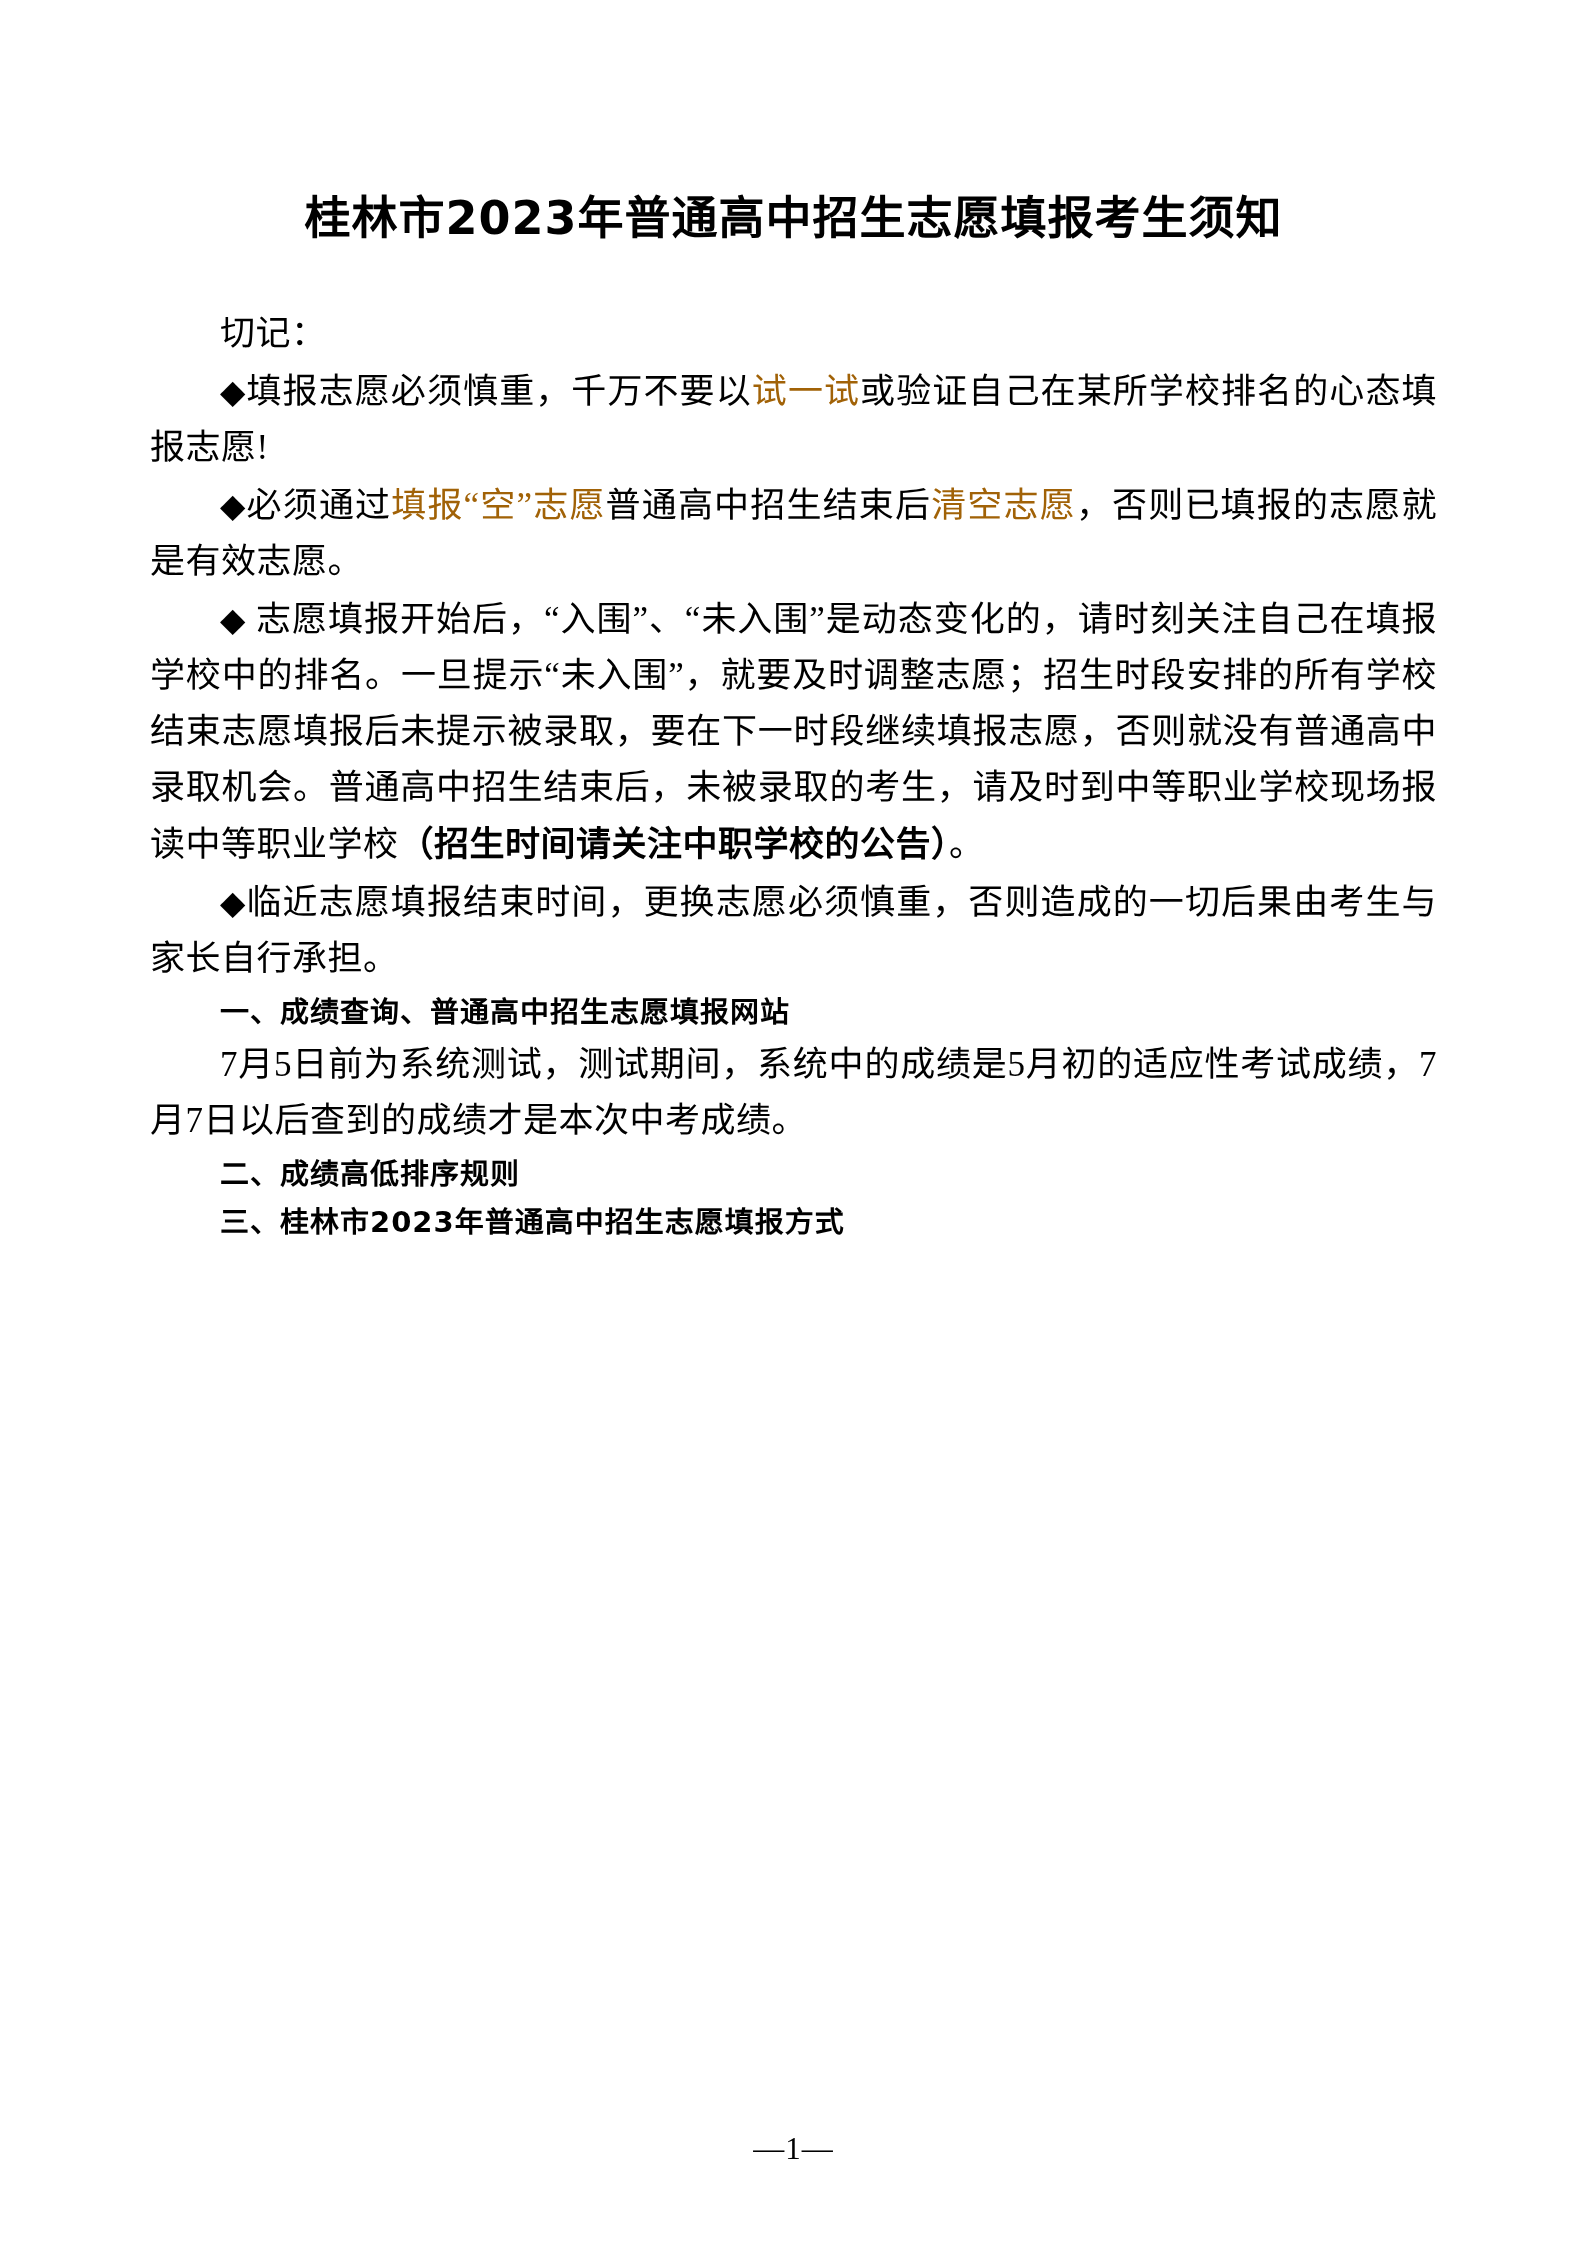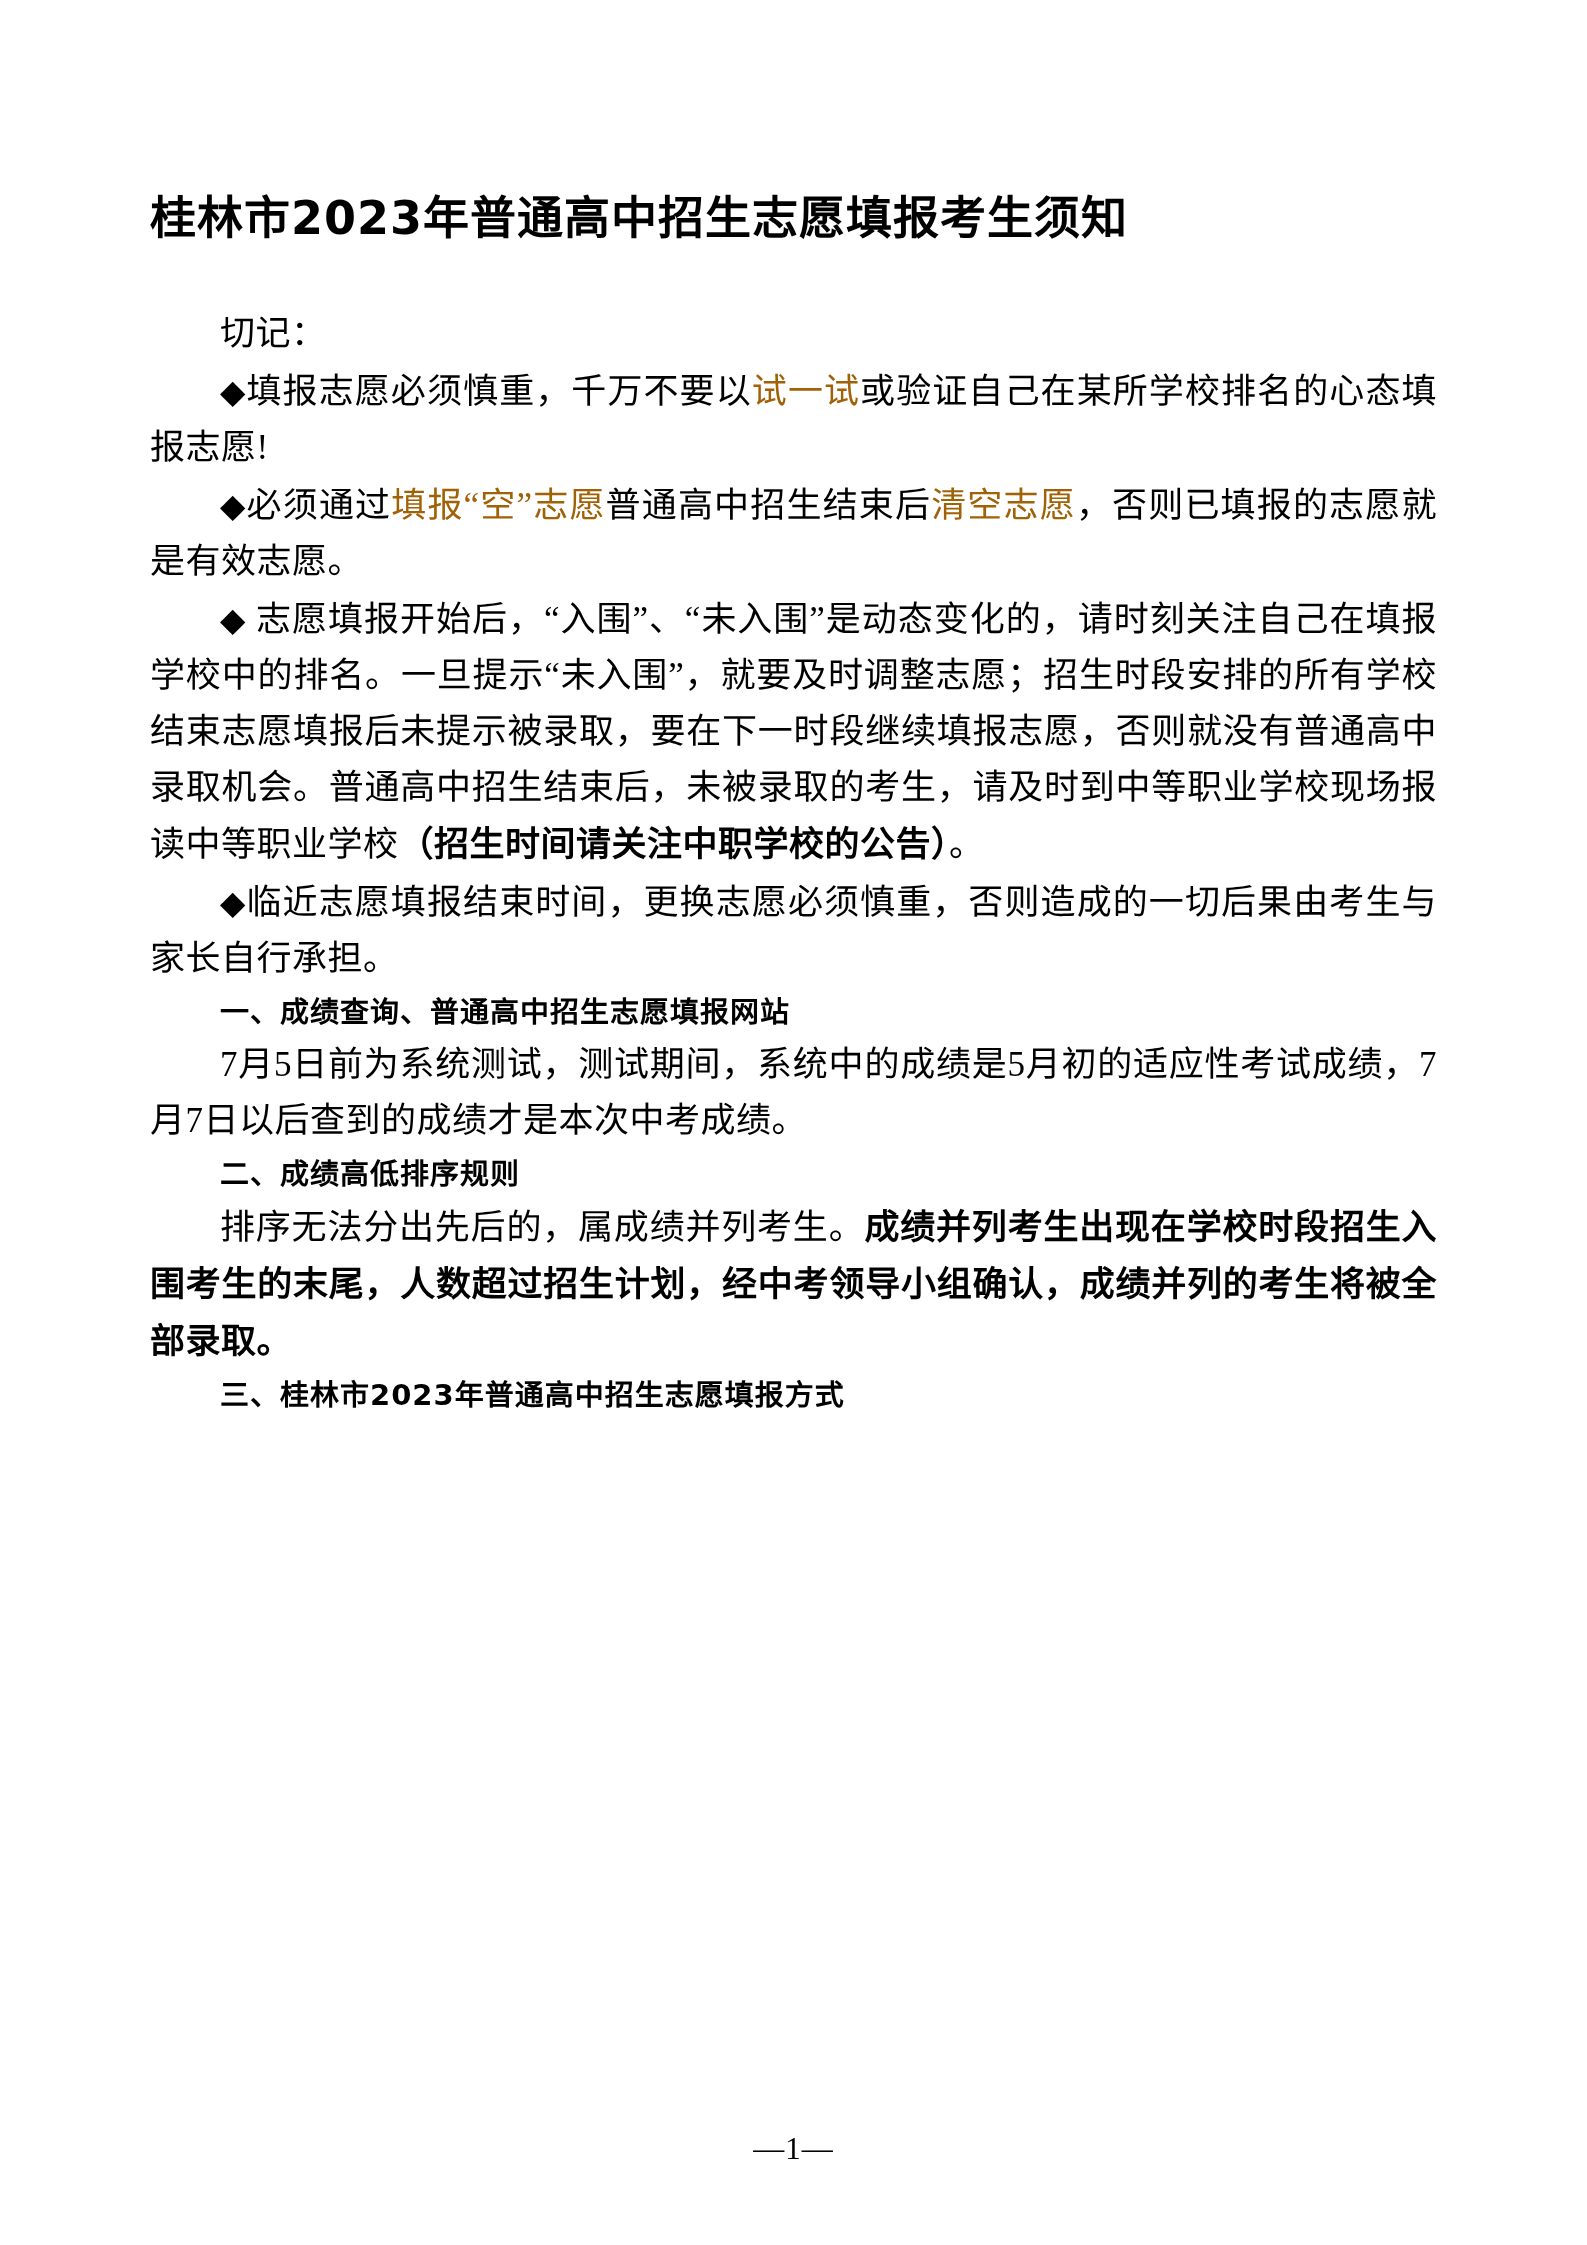--- a/index.html
+++ b/index.html
@@ -20,21 +20,21 @@
     box-sizing: border-box;
     width: 1587px;
     height: 2245px;
     padding: 150px 150px 60px 150px;
     position: relative;
   }
   .doc-title {
     font-family: "DejaVu Sans", "Liberation Sans", sans-serif;
     font-weight: bold;
     font-size: 46px;
-    text-align: left;
+    text-align: center;
     letter-spacing: 1px;
     margin: 40px 0 58px 0;
     line-height: 1.25;
   }
   .body-text {
     font-size: 35px;
     line-height: 1.60;
     text-align: justify;
     text-justify: inter-ideograph;
     letter-spacing: 0.5px;
@@ -78,17 +78,16 @@
   <h1 class="doc-title">桂林市2023年普通高中招生志愿填报考生须知</h1>
   <div class="body-text" id="doc-body">
       <div class="para"><span>切记：</span></div>
       <div class="para"><span class="bullet">◆</span><span>填报志愿必须慎重，千万不要以</span><span class="blue">试一试</span><span>或验证自己在某所学校排名的心态填报志愿!</span></div>
       <div class="para"><span class="bullet">◆</span><span>必须通过</span><span class="blue">填报“空”志愿</span><span>普通高中招生结束后</span><span class="blue">清空志愿</span><span>，否则已填报的志愿就是有效志愿。</span></div>
       <div class="para"><span class="bullet">◆</span><span> 志愿填报开始后，“入围”、“未入围”是动态变化的，请时刻关注自己在填报学校中的排名。一旦提示“未入围”，就要及时调整志愿；招生时段安排的所有学校结束志愿填报后未提示被录取，要在下一时段继续填报志愿，否则就没有普通高中录取机会。普通高中招生结束后，未被录取的考生，请及时到中等职业学校现场报读中等职业学校</span><span class="bold">（招生时间请关注中职学校的公告）</span><span>。</span></div>
       <div class="para"><span class="bullet">◆</span><span>临近志愿填报结束时间，更换志愿必须慎重，否则造成的一切后果由考生与家长自行承担。</span></div>
       <div class="heading-para"><span class="bold">一、成绩查询、普通高中招生志愿填报网站</span></div>
       <div class="para"><span>7月5日前为系统测试，测试期间，系统中的成绩是5月初的适应性考试成绩，7月7日以后查到的成绩才是本次中考成绩。</span></div>
       <div class="heading-para"><span class="bold">二、成绩高低排序规则</span></div>
-      <div class="para"><span>排序无法分出先后的，属成绩并列考生。</span><span class="bold">成绩并列考生出现在学校时段招生入围考生的末尾，人数超过招生计划，经中考领导小组确认，成绩并列的考生将被全部录取。</span></div>
       <div class="heading-para"><span class="bold">三、桂林市2023年普通高中招生志愿填报方式</span></div>
     </div>
   <div class="page-footer">—1—</div>
 </div>
 
 </body></html>

